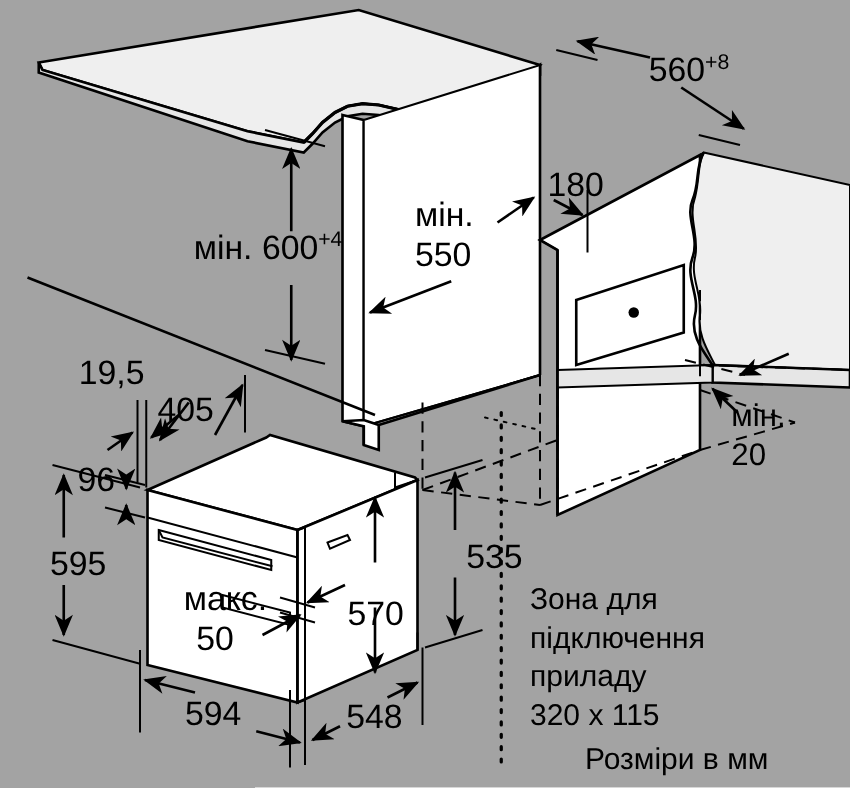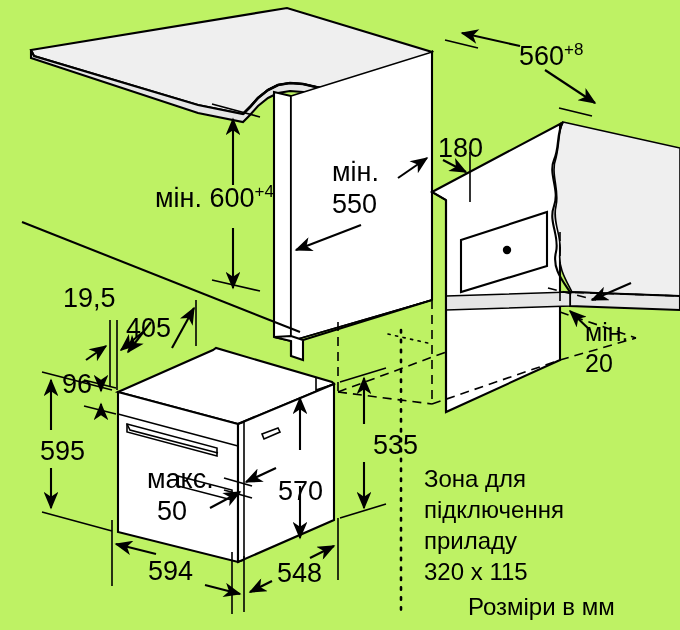--- a/index.html
+++ b/index.html
@@ -7,21 +7,21 @@
     padding: 0;
     background: #ffffff;
   }
   body {
     font-family: "Liberation Sans", sans-serif;
   }
   #diagram-root {
     position: relative;
     width: 680px;
     height: 630px;
-    background: #bef264;
+    background: #a3a3a3;
     overflow: hidden;
   }
   svg.diagram-svg {
     position: absolute;
     left: 0;
     top: 0;
     width: 680px;
     height: 630px;
     display: block;
   }

